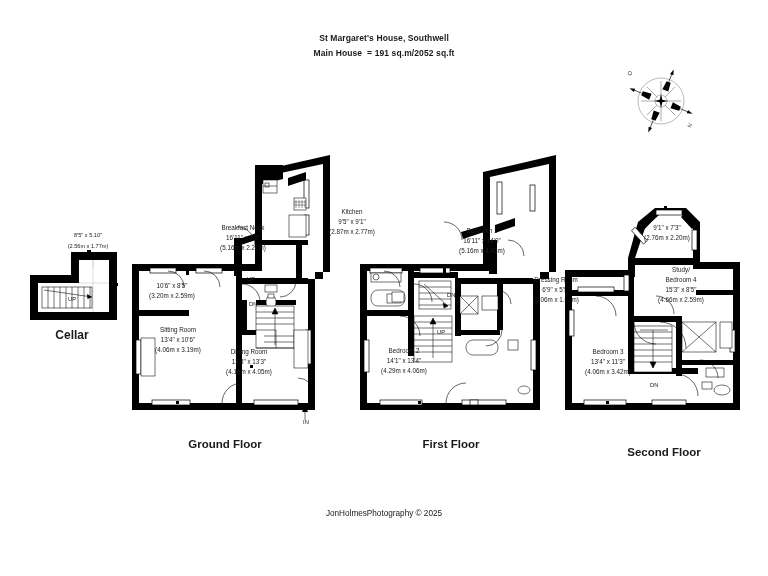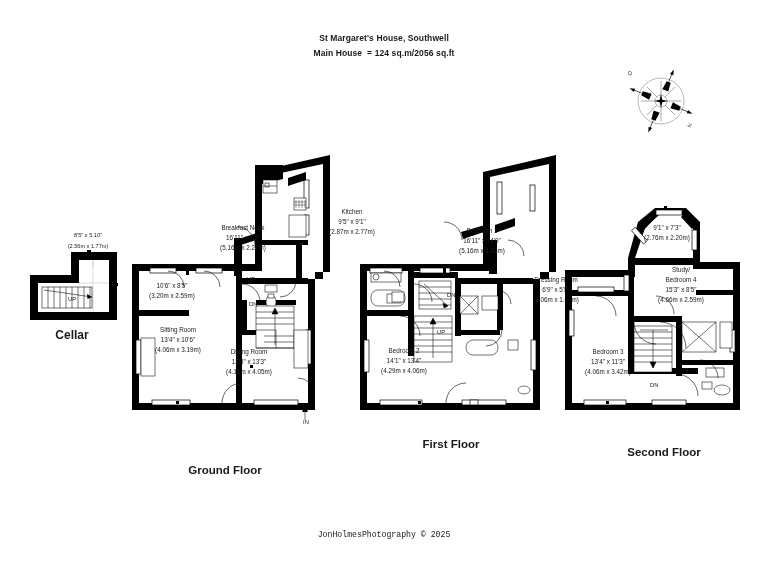--- a/index.html
+++ b/index.html
@@ -25,21 +25,21 @@
   .door{fill:none;stroke:#000;stroke-width:.6;}
   .gl{fill:none;stroke:#b9b9b9;stroke-width:.5;}
   .compass{fill:none;stroke:#8a8a8a;stroke-width:.6;}
 </style>
 </head>
 <body>
 
 <div id="stage">
 
   <div class="txt ctr title" style="left:384px;top:33px;">St Margaret's House, Southwell</div>
-  <div class="txt ctr title" style="left:384px;top:48px;">Main House  = 124 sq.m/2056 sq.ft</div>
+  <div class="txt ctr title" style="left:384px;top:48px;">Main House  = 191 sq.m/2052 sq.ft</div>
 
   <svg width="768" height="576">
     <g transform="translate(661,101)">
       <circle class="compass" cx="0" cy="0" r="23"></circle>
       <circle class="compass" cx="0" cy="0" r="6"></circle>
       <g stroke="#555" stroke-width=".5" fill="none">
         <line x1="0" y1="-6" x2="0" y2="-20"></line>
           <line x1="0" y1="6" x2="0" y2="20"></line>
         <line x1="-6" y1="0" x2="-20" y2="0"></line>
           <line x1="6" y1="0" x2="20" y2="0"></line>
@@ -225,21 +225,21 @@
   <div class="txt ctr room" style="left:178px;top:336px;">13'4" x 10'6"</div>
   <div class="txt ctr room" style="left:178px;top:346px;">(4.06m x 3.19m)</div>
 
   <div class="txt ctr room" style="left:249px;top:348px;">Dining Room</div>
   <div class="txt ctr room" style="left:249px;top:358px;">13'8" x 13'3"</div>
   <div class="txt ctr room" style="left:249px;top:368px;">(4.16m x 4.05m)</div>
 
   <div class="txt marker" style="left:247px;top:276px;">UP</div>
   <div class="txt marker" style="left:249px;top:301px;">DN</div>
   <div class="txt ctr marker" style="left:306px;top:419px;">IN</div>
-  <div class="txt ctr floorlabel" style="left:225px;top:437px;margin-top:26px;">Ground Floor</div>
+  <div class="txt ctr floorlabel" style="left:225px;top:437px;">Ground Floor</div>
 
   <svg width="768" height="576">
     <path class="w" fill-rule="evenodd" d="M360,264 L360,410 L540,410 L540,272 L556,272 L556,155 L483,172 L483,264 Z
          M367,271 L367,403 L533,403 L533,279 L549,279 L549,164 L490,177 L490,271 Z"></path>
 
     <rect class="w" x="360" y="310" width="54" height="6"></rect>
     <rect class="w" x="408" y="271" width="6" height="45"></rect>
     <rect class="w" x="408" y="316" width="6" height="40"></rect>
     <rect class="w" x="455" y="278" width="6" height="58"></rect>
     <rect class="w" x="455" y="278" width="78" height="6"></rect>
@@ -423,15 +423,15 @@
   <div class="txt ctr room" style="left:681px;top:286px;">15'3" x 8'5"</div>
   <div class="txt ctr room" style="left:681px;top:296px;">(4.66m x 2.59m)</div>
 
   <div class="txt ctr room" style="left:608px;top:348px;">Bedroom 3</div>
   <div class="txt ctr room" style="left:608px;top:358px;">13'4" x 11'3"</div>
   <div class="txt ctr room" style="left:608px;top:368px;">(4.06m x 3.42m)</div>
 
   <div class="txt marker" style="left:650px;top:382px;">DN</div>
   <div class="txt ctr floorlabel" style="left:664px;top:445px;">Second Floor</div>
 
-  <div class="txt ctr footer" style="left:384px;top:530px;font-family:Liberation Mono, monospace;">JonHolmesPhotography © 2025</div>
+  <div class="txt ctr footer" style="left:384px;top:509px;">JonHolmesPhotography © 2025</div>
 
 </div>
 
 </body></html>

